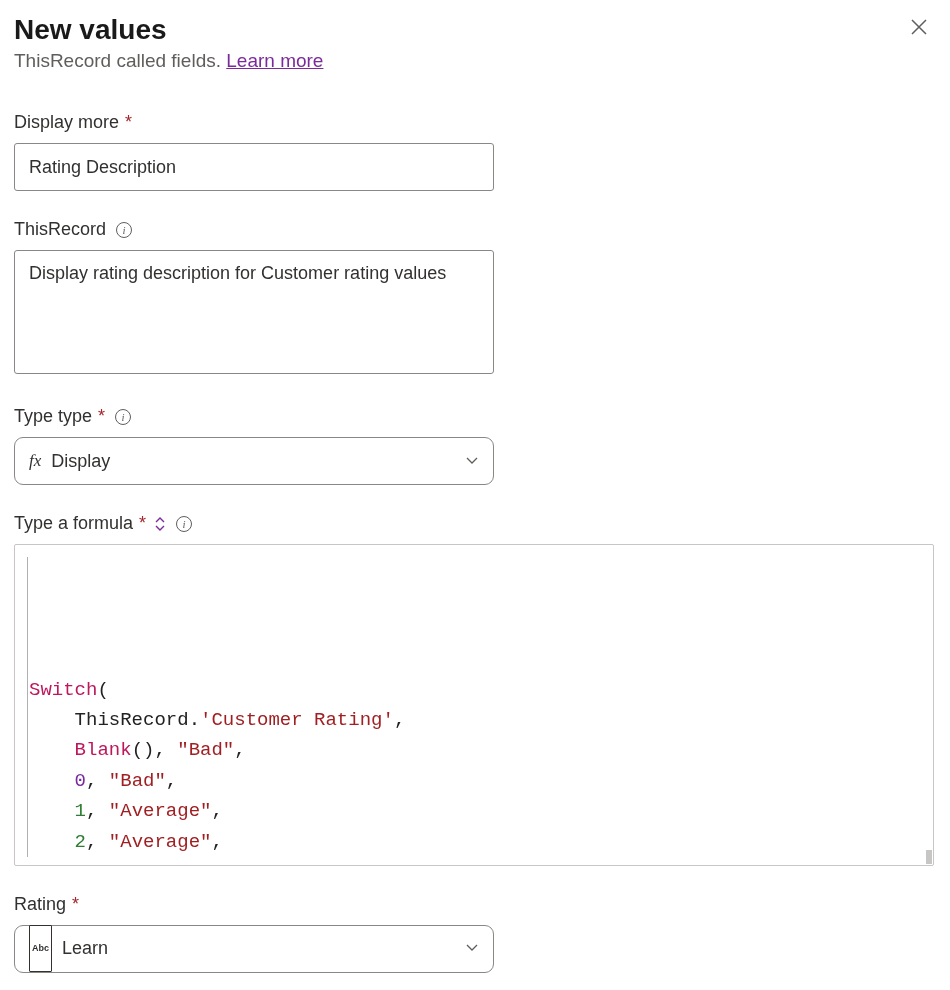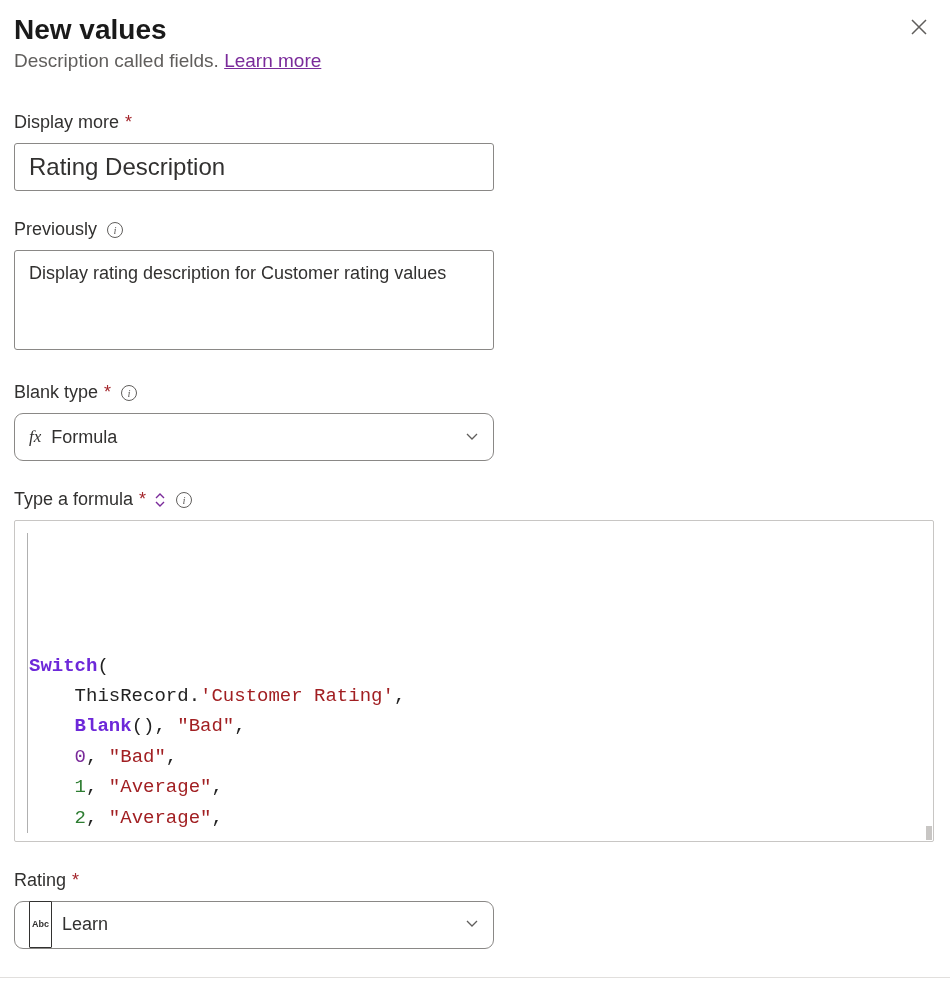--- a/index.html
+++ b/index.html
@@ -77,27 +77,27 @@
     font-size: 10px;
     line-height: 5px;
     margin-left: 2px;
   }
   .text-input {
     width: 480px;
     height: 48px;
     border: 1px solid #8a8886;
     border-radius: 3px;
     padding: 0 14px;
-    font-size: 24px;
+    font-size: 18px;
     font-family: inherit;
     color: #323130;
   }
   .textarea {
     width: 480px;
-    height: 100px;
+    height: 124px;
     border: 1px solid #8a8886;
     border-radius: 3px;
     padding: 12px 14px;
     font-size: 18px;
     font-family: inherit;
     color: #323130;
     resize: none;
   }
   .select-box {
     width: 480px;
@@ -148,21 +148,21 @@
     position: relative;
   }
   .formula-box .gutter {
     position: absolute;
     left: 12px;
     top: 12px;
     bottom: 8px;
     width: 1px;
     background: #b0b0b0;
   }
-  .tok-fn   { color: #6d28d9; font-weight: bold; }
+  .tok-fn   { color: #be185d; }
   .tok-str  { color: #a11f22; text-align: center; }
   .tok-num  { color: #2e7d32; }
   .tok-zero { color: #7a2a9a; }
   .tok-txt  { color: #222; }
   .divider {
     border: none;
     border-top: 1px solid #e1dfdd;
     margin: 28px -14px 0 -14px;
   }
   .footer {
@@ -198,56 +198,56 @@
     background: #c8c6c4;
   }
 </style>
 </head>
 <body>
 
 <div class="header-row">
   <div>
     <h1>New values</h1>
     <p class="subtitle">
-      <span>Description called fields. </span><a href="#">Learn more</a>
+      <span>ThisRecord called fields. </span><a href="#">Learn more</a>
     </p>
   </div>
   <div class="close">
     <svg width="18" height="18" viewBox="0 0 18 18">
         <path d="M2 2 L16 16 M16 2 L2 16" stroke="#605e5c" stroke-width="1.5" fill="none"></path>
       </svg>
   </div>
 </div>
 
 <div class="field-group">
   <div class="field-label">
     <span>Display more</span>
     <span class="req">*</span>
   </div>
   <input type="text" class="text-input" value="Rating Description" style="">
 </div>
 
 <div class="field-group">
   <div class="field-label">
-    <span>Previously</span>
+    <span>ThisRecord</span>
     <span class="info-icon">i</span>
   </div>
   <textarea class="textarea" style="">Display rating description for Customer rating values</textarea>
 </div>
 
 <div class="field-group">
   <div class="field-label">
-    <span>Blank type</span>
+    <span>Type type</span>
     <span class="req">*</span>
     <span class="info-icon">i</span>
   </div>
   <div class="select-box">
     <div class="select-left">
       <span class="fx-icon">fx</span>
-      <span>Formula</span>
+      <span>Display</span>
     </div>
     <span class="chevron">
       <svg width="14" height="14" viewBox="0 0 14 14">
           <path d="M2 5 L7 10 L12 5" stroke="#605e5c" stroke-width="1.3" fill="none"></path>
         </svg>
     </span>
   </div>
 </div>
 
 <div class="field-group">

